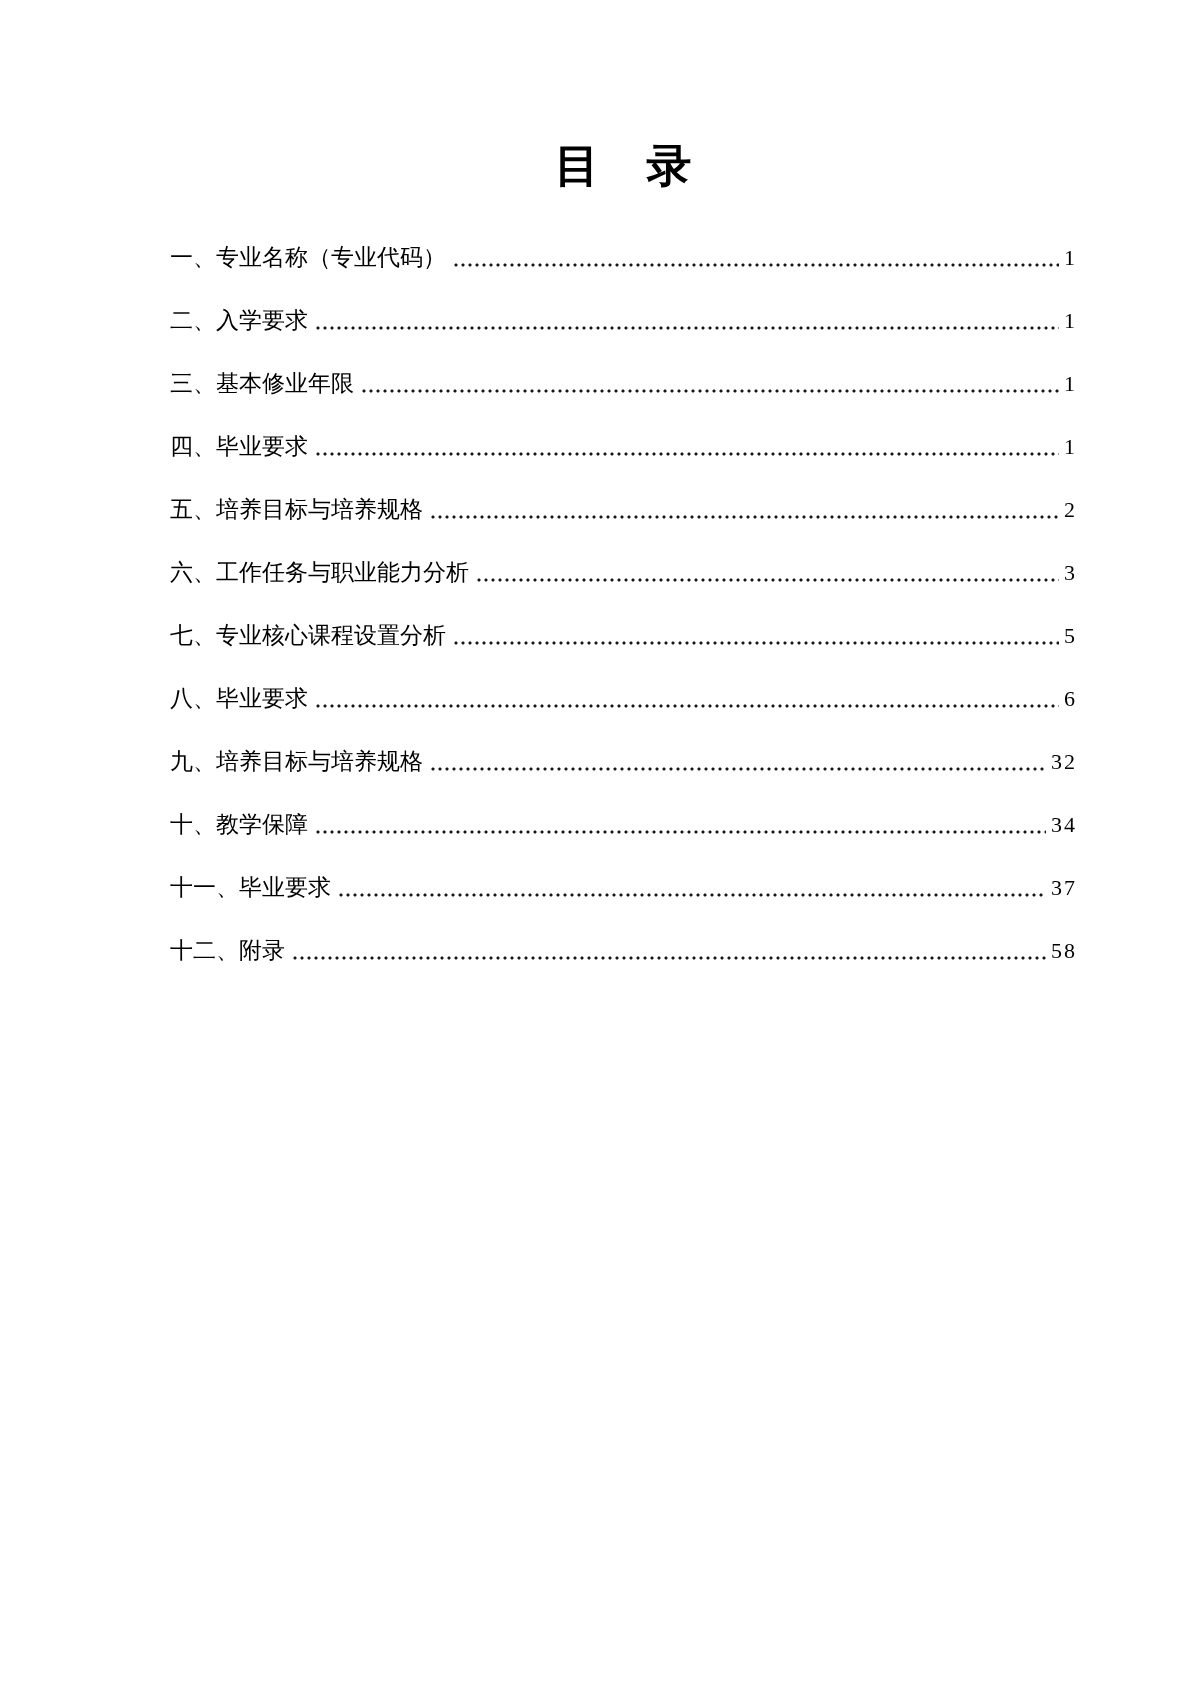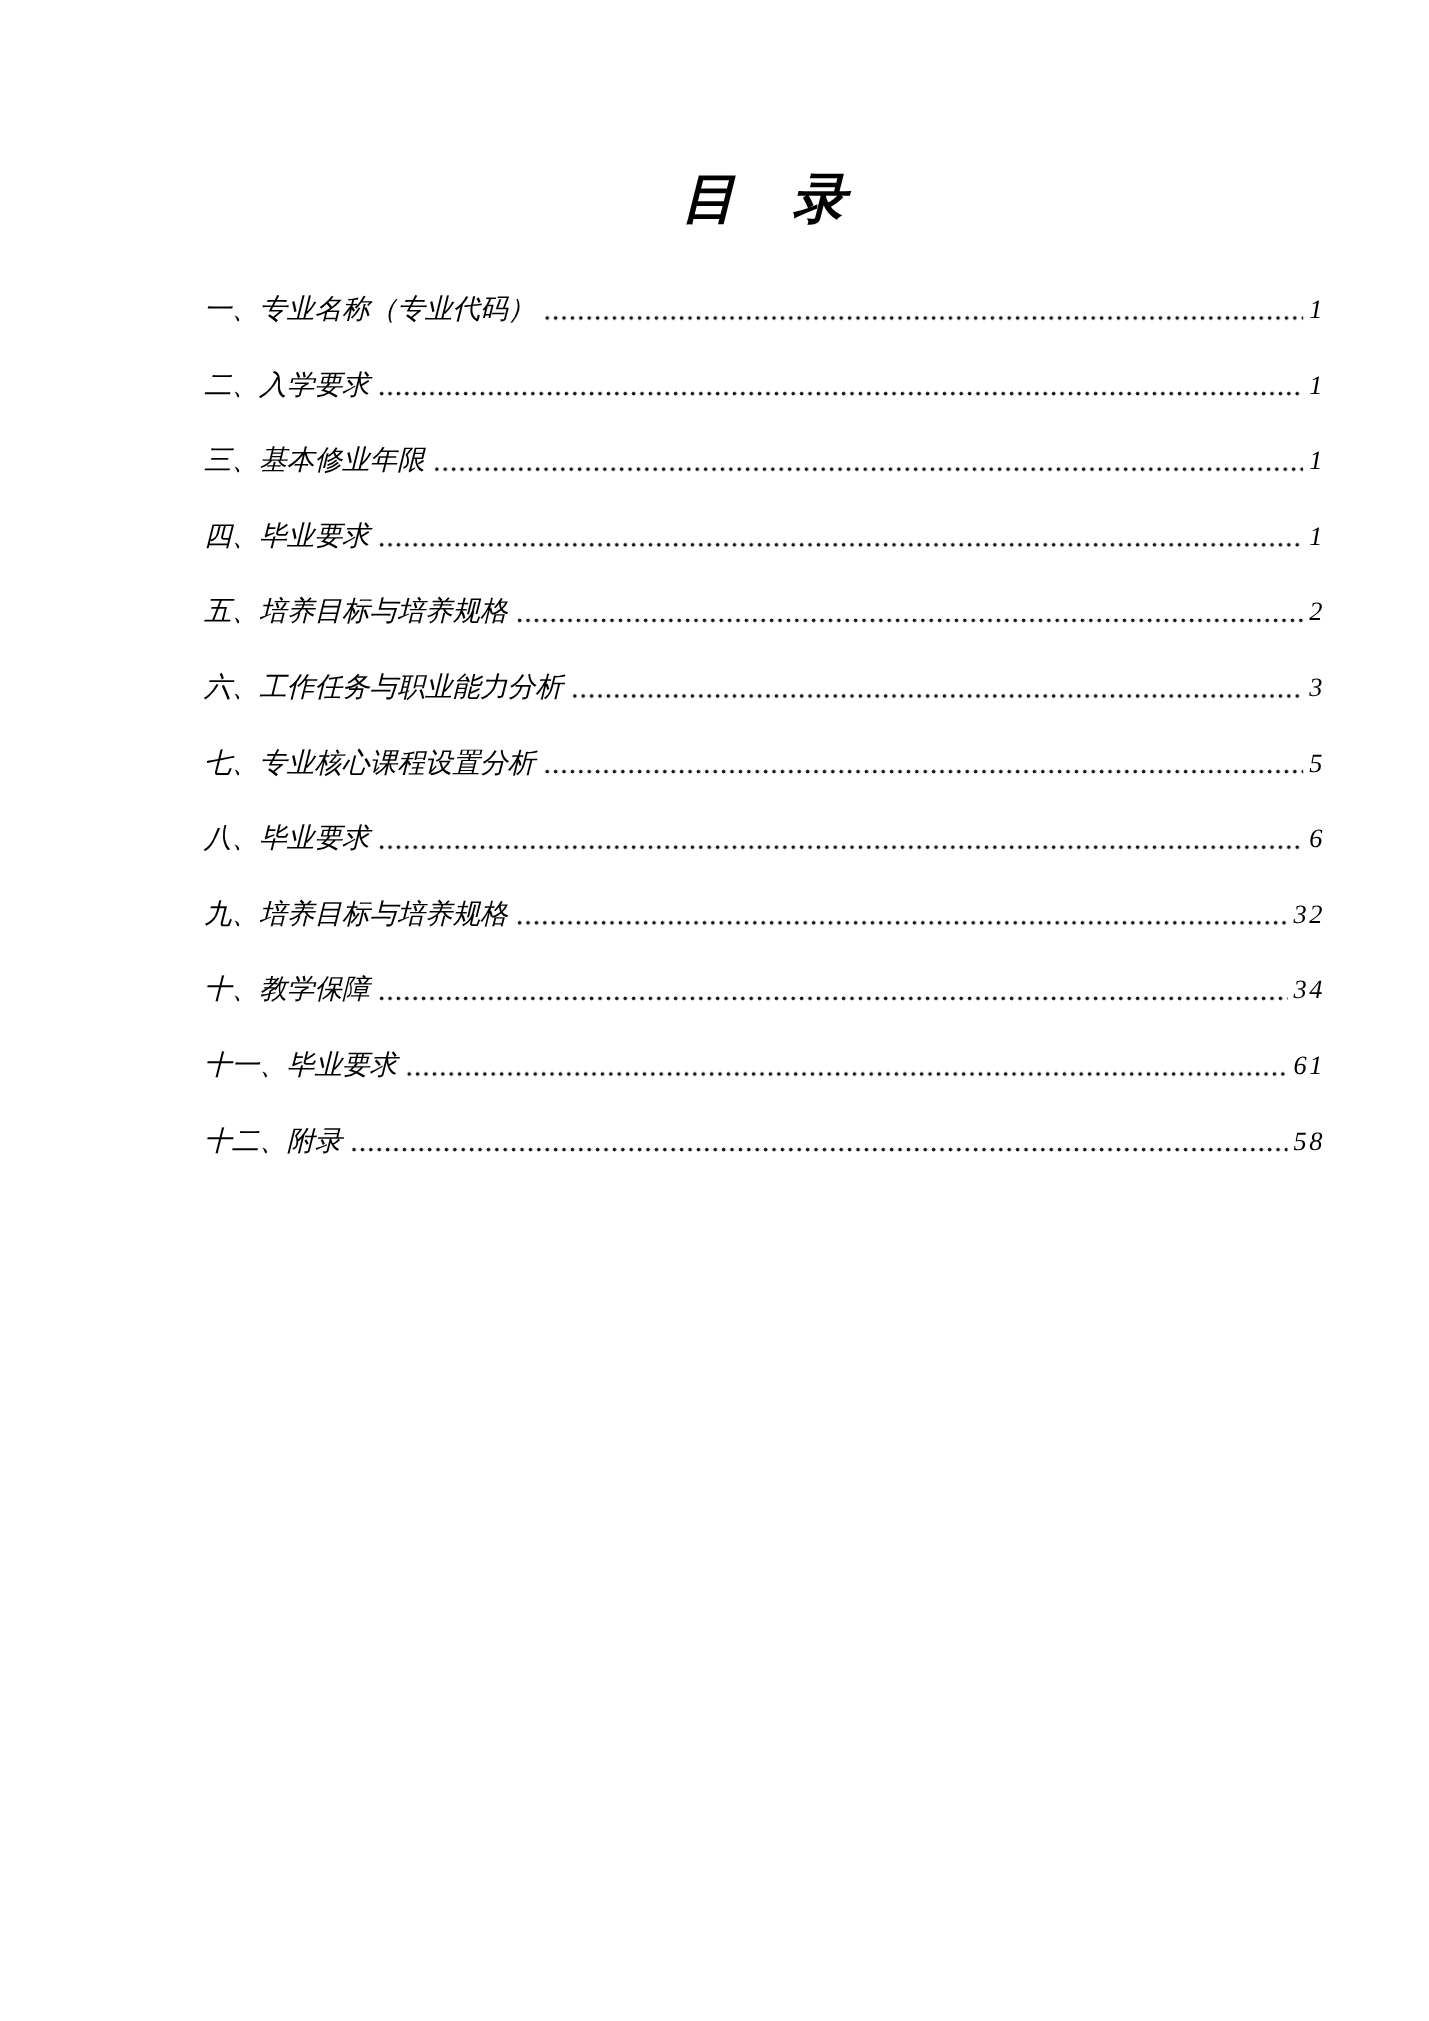--- a/index.html
+++ b/index.html
@@ -9,23 +9,22 @@
   }
   .page {
     position: relative;
     width: 1191px;
     height: 1684px;
     margin: 0 auto;
     background: #ffffff;
     color: #000000;
     font-family: "Liberation Serif", "DejaVu Serif", serif;
     box-sizing: border-box;
-    padding: 138px 87px 0 170px;
+    padding: 138px 114px 0 170px;
     overflow: hidden;
-    font-style: italic;
   }
   .doc-title {
     margin: 0 0 52px 0;
     text-align: center;
     font-size: 45px;
     line-height: 1.25;
     font-weight: bold;
     letter-spacing: 1px;
   }
   .toc-list {
@@ -121,21 +120,21 @@
 
   <div class="toc-entry">
     <span class="toc-label">十、教学保障</span>
     <span class="toc-leader"></span>
     <span class="toc-page">34</span>
   </div>
 
   <div class="toc-entry">
     <span class="toc-label">十一、毕业要求</span>
     <span class="toc-leader"></span>
-    <span class="toc-page">61</span>
+    <span class="toc-page">37</span>
   </div>
 
   <div class="toc-entry">
     <span class="toc-label">十二、附录</span>
     <span class="toc-leader"></span>
     <span class="toc-page">58</span>
   </div>
 </div>
 </div>
 

